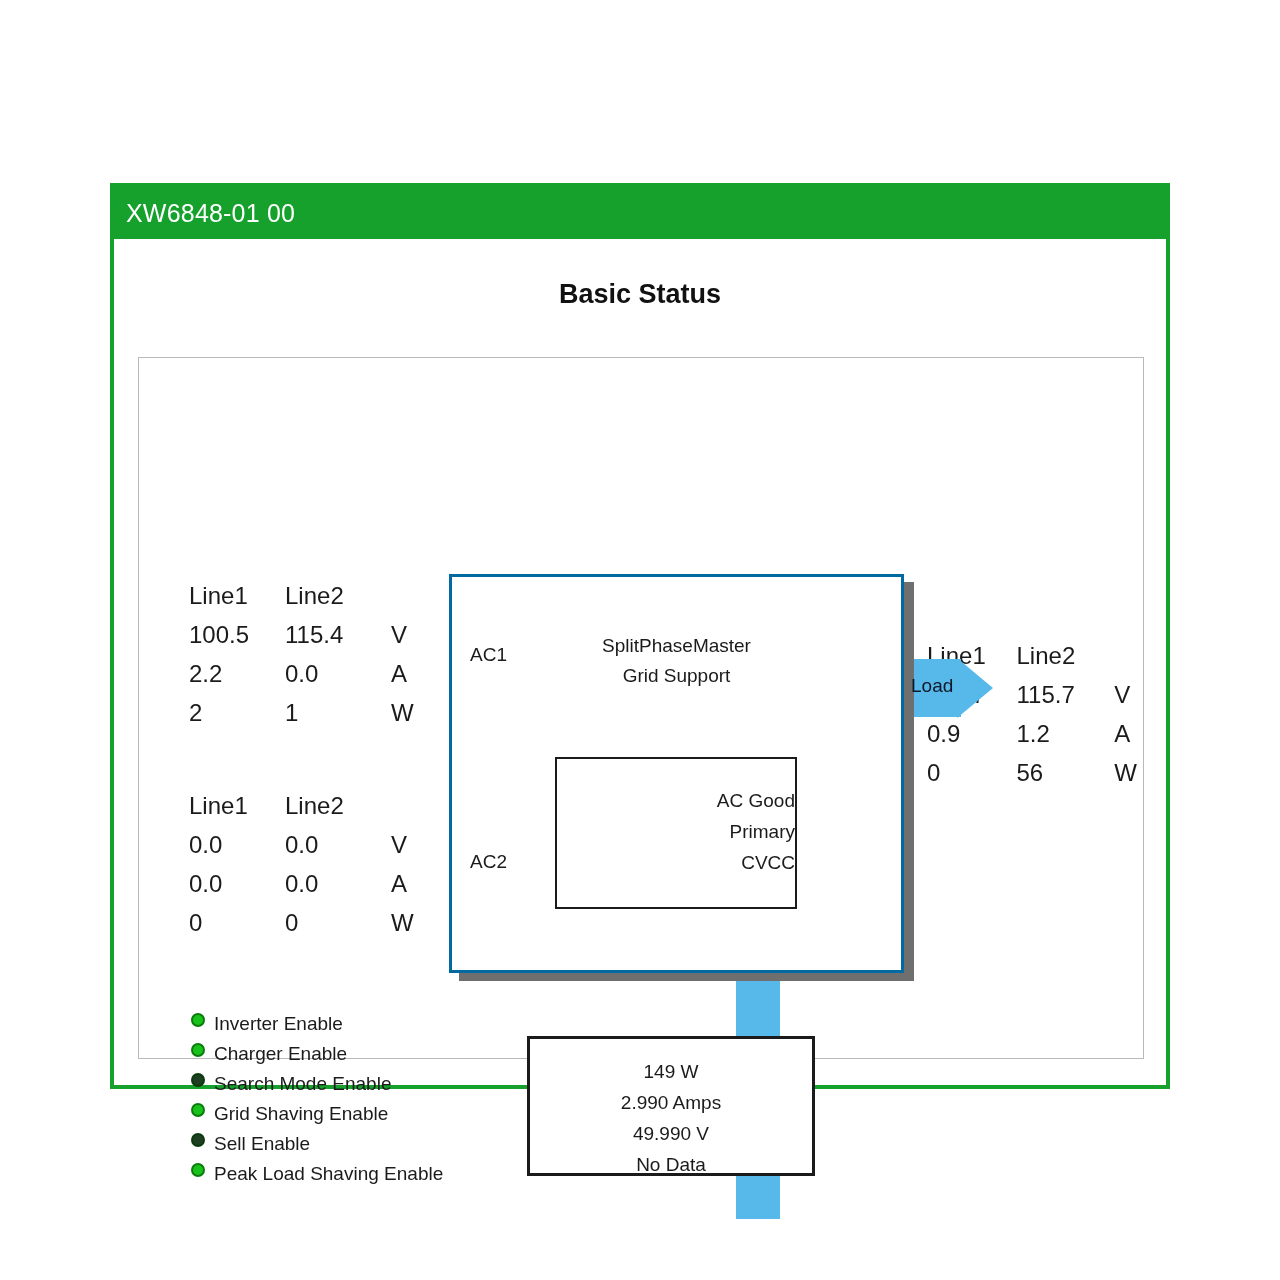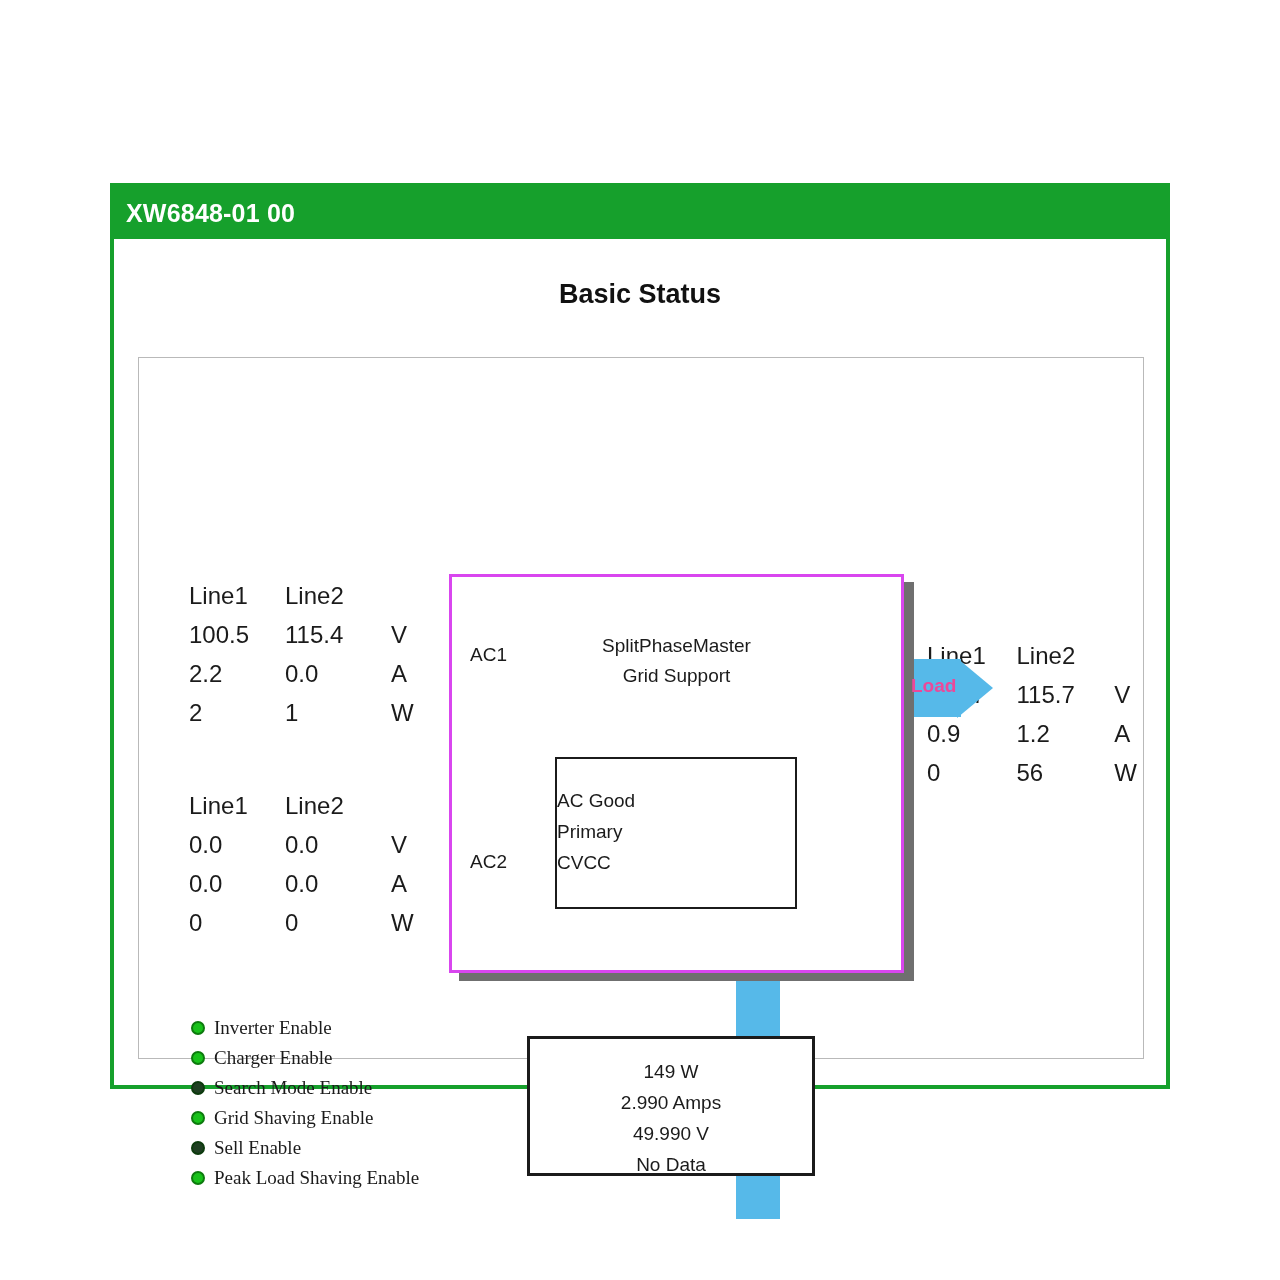--- a/index.html
+++ b/index.html
@@ -40,21 +40,21 @@
     background: #16a02c;
     box-sizing: border-box;
   }
 
   .panel-title {
     position: absolute;
     left: 12px;
     top: 12px;
     color: #ffffff;
     font-size: 25px;
-    font-weight: bold;
+    font-weight: normal;
     letter-spacing: 0.2px;
     white-space: nowrap;
   }
 
   .page-heading {
     position: absolute;
     left: 0;
     top: 92px;
     width: 100%;
     text-align: center;
@@ -84,21 +84,21 @@
     height: 399px;
     background: #6f6f6f;
   }
   .inverter-box {
     position: absolute;
     left: 310px;
     top: 216px;
     width: 455px;
     height: 399px;
     background: #ffffff;
-    border: 3px solid #d946ef;
+    border: 3px solid #0369a1;
     box-sizing: border-box;
   }
 
   .inverter-title {
     position: absolute;
     left: 0;
     top: 58px;
     width: 100%;
     text-align: center;
     font-size: 19px;
@@ -134,21 +134,21 @@
     position: absolute;
     left: 103px;
     top: 180px;
     width: 242px;
     height: 152px;
     border: 2px solid #1b1b1b;
     background: #ffffff;
     box-sizing: border-box;
   }
   .status-box div {
-    text-align: left;
+    text-align: right;
     font-size: 19px;
     color: #1b1b1b;
     line-height: 31px;
   }
   .status-box .sb-pad { height: 26px; }
 
   
   .flow { position: absolute; background: #56b9e9; }
 
   
@@ -181,23 +181,22 @@
     height: 0;
     border-top: 30px solid transparent;
     border-bottom: 30px solid transparent;
     border-left: 36px solid #56b9e9;
   }
   .load-label {
     position: absolute;
     left: 772px;
     top: 317px;
     font-size: 19px;
-    color: #ec4899;
+    color: #0f172a;
     z-index: 5;
-    font-weight: bold;
   }
 
   
   .battery-box {
     position: absolute;
     left: 388px;
     top: 678px;
     width: 288px;
     height: 140px;
     border: 3px solid #1b1b1b;
@@ -235,23 +234,22 @@
   .meas-load { left: 788px; top: 284px; }
 
   
   .led-list {
     position: absolute;
     left: 52px;
     top: 655px;
   }
   .led-row {
     display: flex;
-    align-items: center;
+    align-items: flex-start;
     height: 30px;
-    font-family: Liberation Serif, serif;
   }
   .led {
     width: 14px;
     height: 14px;
     border-radius: 50%;
     margin-right: 9px;
     box-sizing: border-box;
   }
   .led.on  { background: #18c21a; border: 2px solid #0c7b0d; }
   .led.off { background: #1f3f22; border: 2px solid #0c3a0d; }

